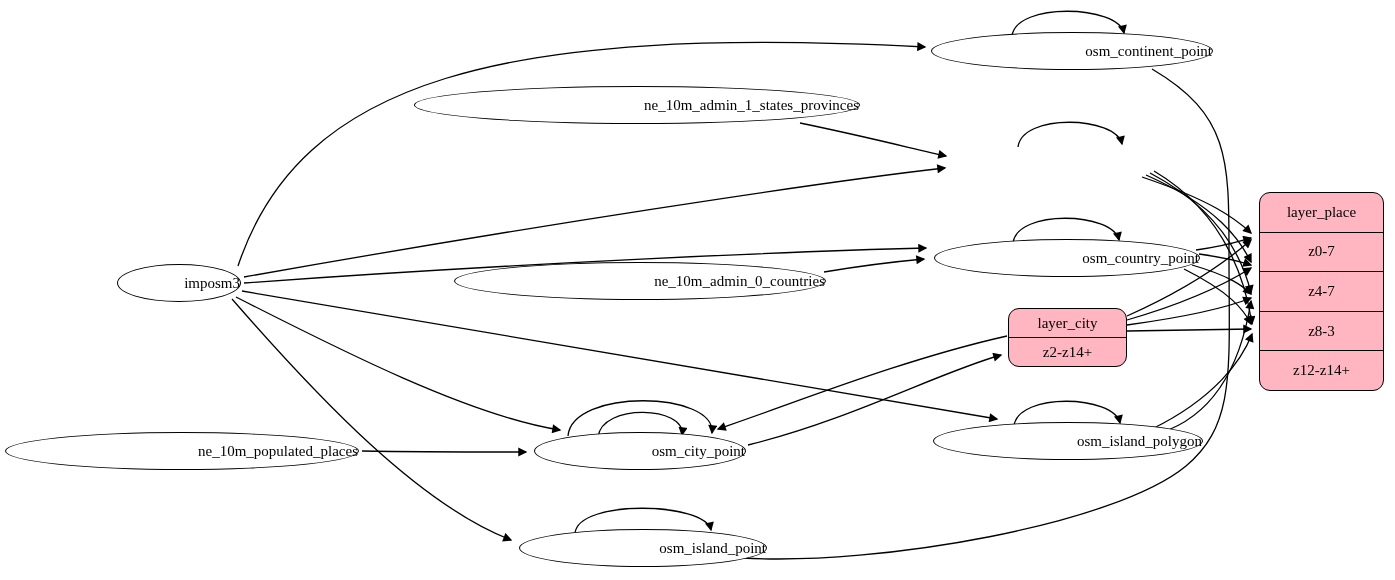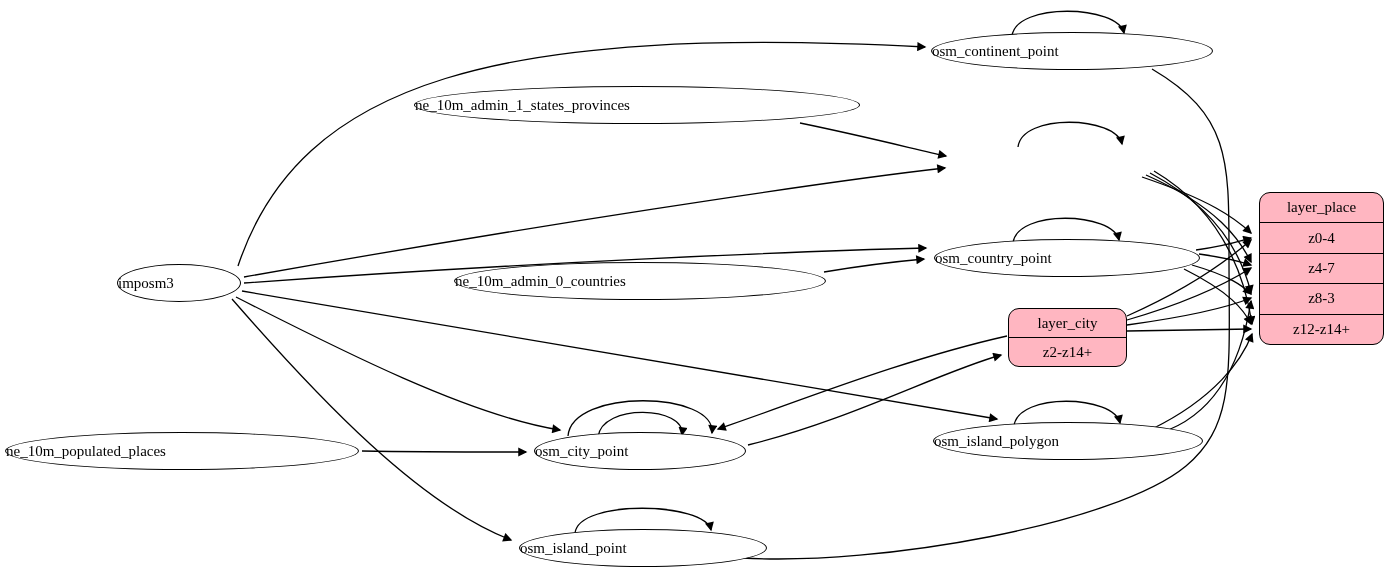--- a/index.html
+++ b/index.html
@@ -4,21 +4,21 @@
 <style>
   html,body{margin:0;padding:0;background:#fff;}
   .canvas{
     position:relative;width:1395px;height:580px;background:#ffffff;overflow:hidden;
     font-family:"Liberation Serif","DejaVu Serif",serif;color:#000;
   }
   .edges{position:absolute;left:0;top:0;z-index:1;}
   .node{
     position:absolute;box-sizing:border-box;z-index:2;background:#ffffff;
     border:1.4px solid #000;border-radius:50%;
-    display:flex;align-items:center;justify-content:flex-start;
+    display:flex;align-items:center;justify-content:flex-end;
     font-size:15px;line-height:1;white-space:nowrap;
   }
   .record{
     position:absolute;box-sizing:border-box;z-index:2;background:#ffb6c1;
     border:1.5px solid #000;border-radius:11px;overflow:hidden;
     display:flex;flex-direction:column;
   }
   .record .row{
     flex:1;display:flex;align-items:center;justify-content:center;
     font-size:15px;line-height:1;white-space:nowrap;
@@ -110,26 +110,26 @@
   </div>
 
   <div class="node" style="left:933px;top:422px;width:270px;height:38px;">
     <span>osm_island_polygon</span>
   </div>
 
   <div class="node" style="left:519px;top:529px;width:248px;height:38px;">
     <span>osm_island_point</span>
   </div>
 
-  <div class="record" style="left:1259px;top:192px;width:125px;height:153px;">
+  <div class="record" style="left:1259px;top:192px;width:125px;height:199px;">
     <div class="row">
       <span>layer_place</span>
     </div>
     <div class="row">
-      <span>z0-4</span>
+      <span>z0-7</span>
     </div>
     <div class="row">
       <span>z4-7</span>
     </div>
     <div class="row">
       <span>z8-3</span>
     </div>
     <div class="row">
       <span>z12-z14+</span>
     </div>

